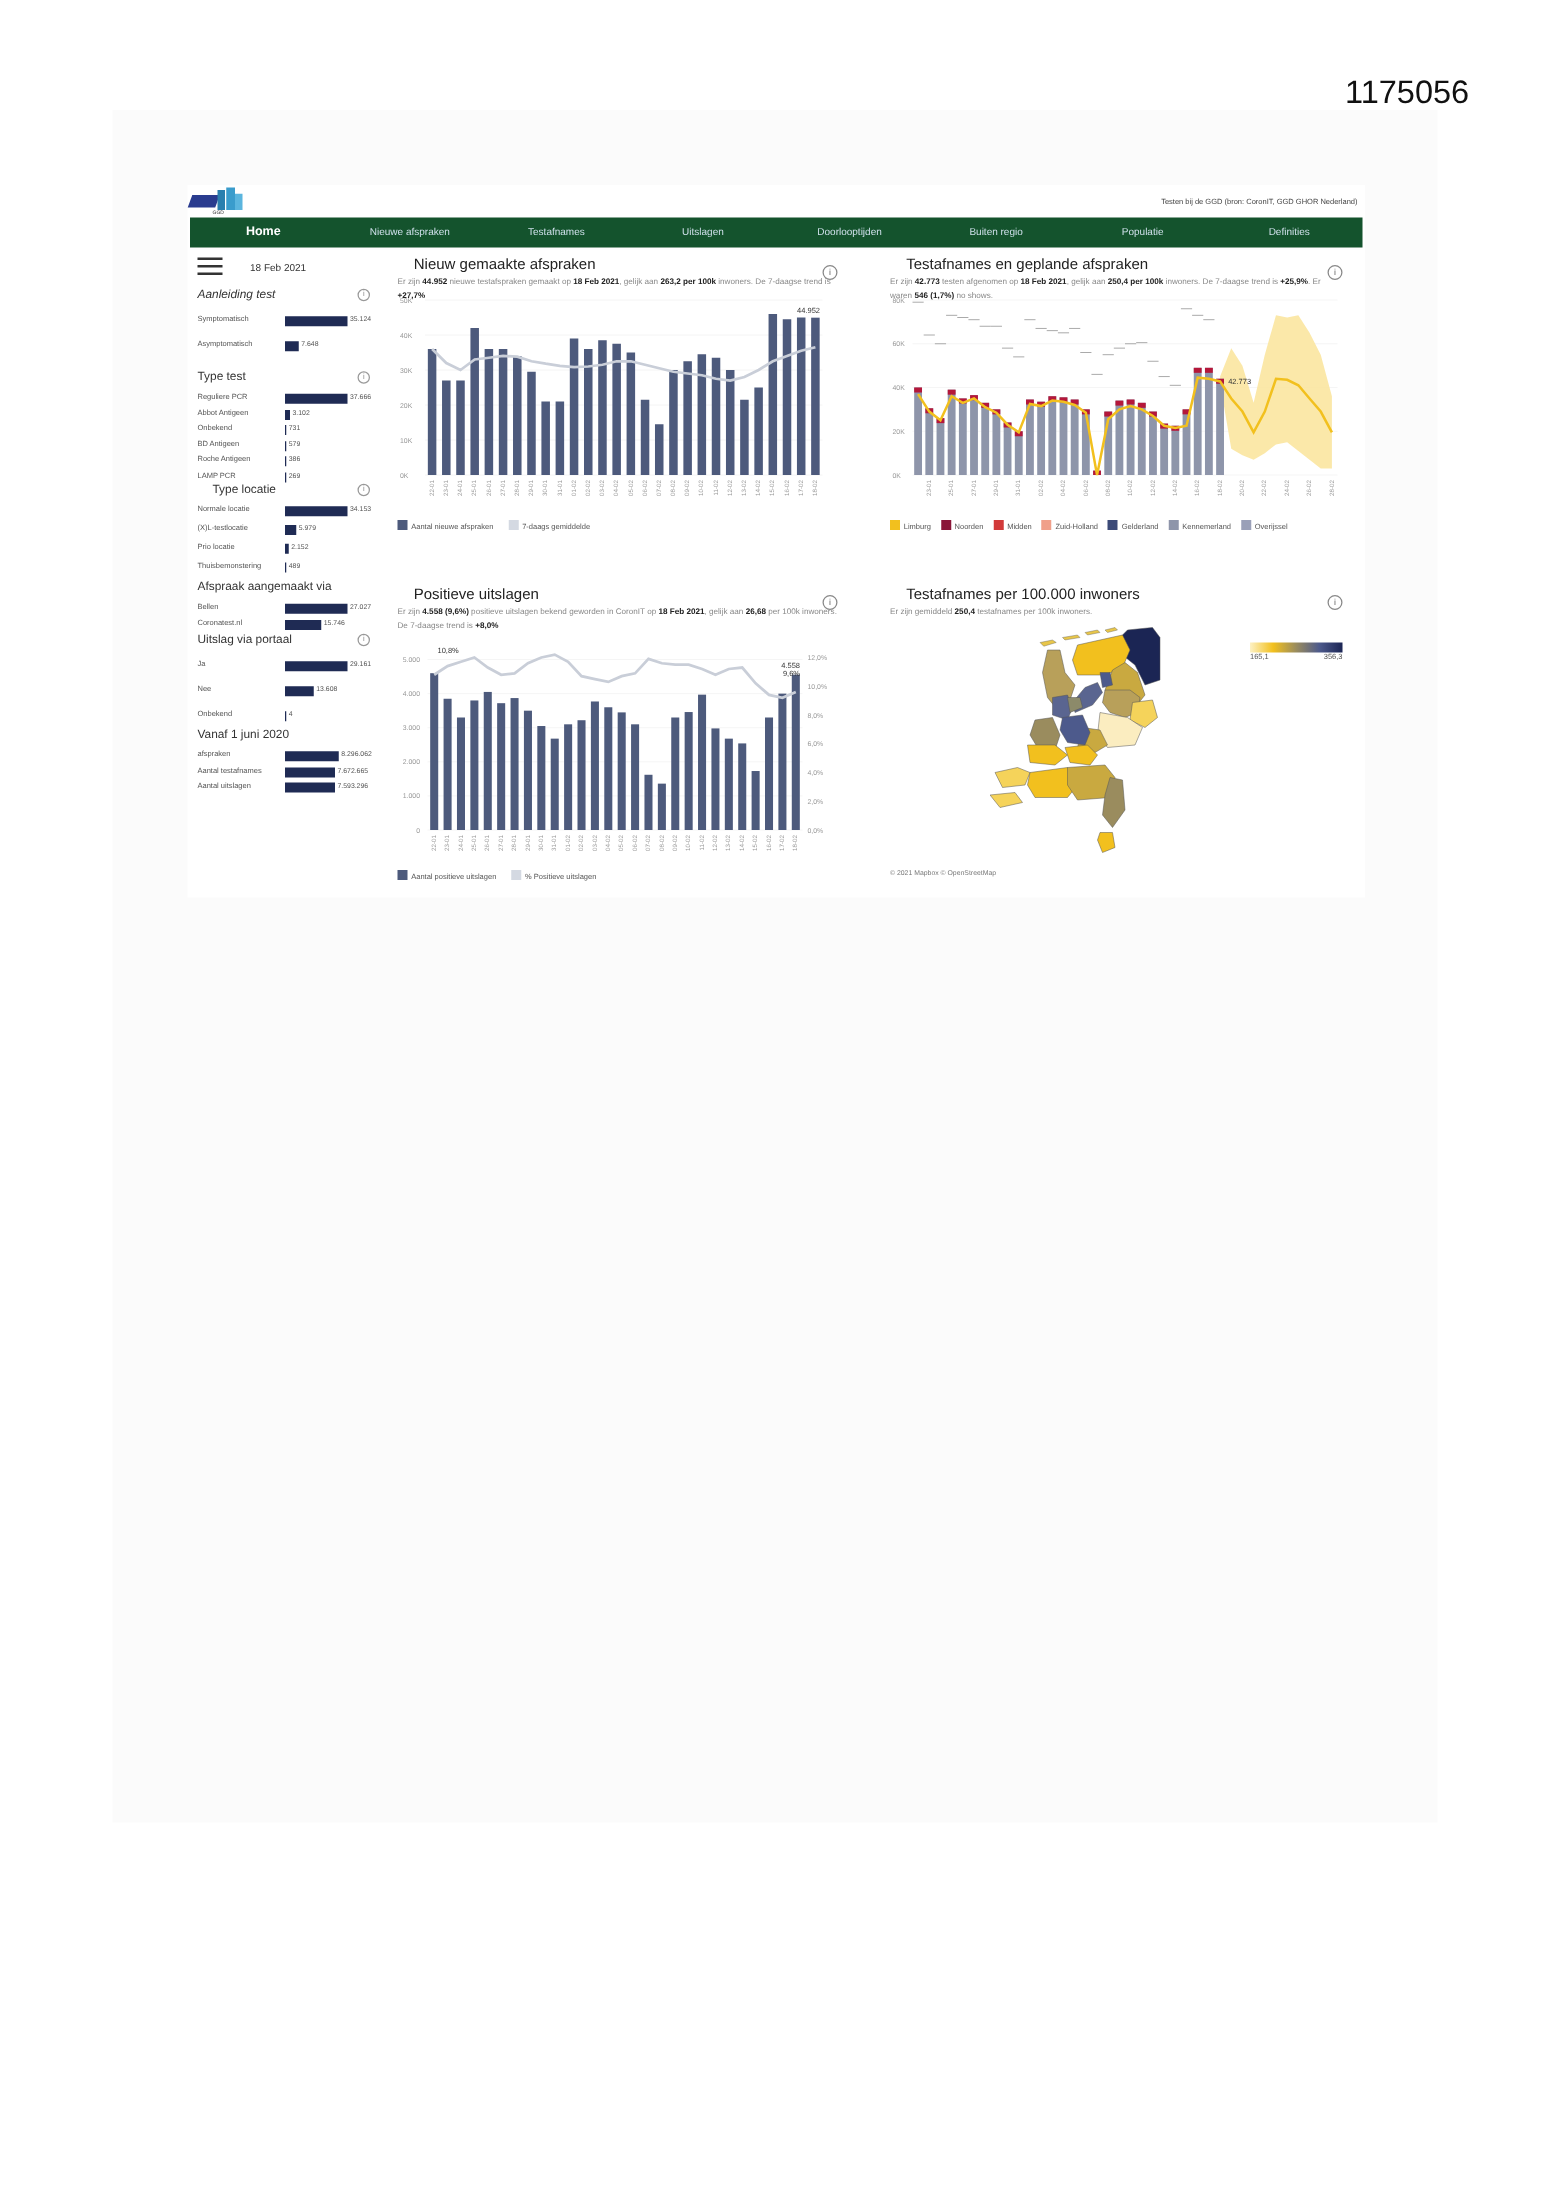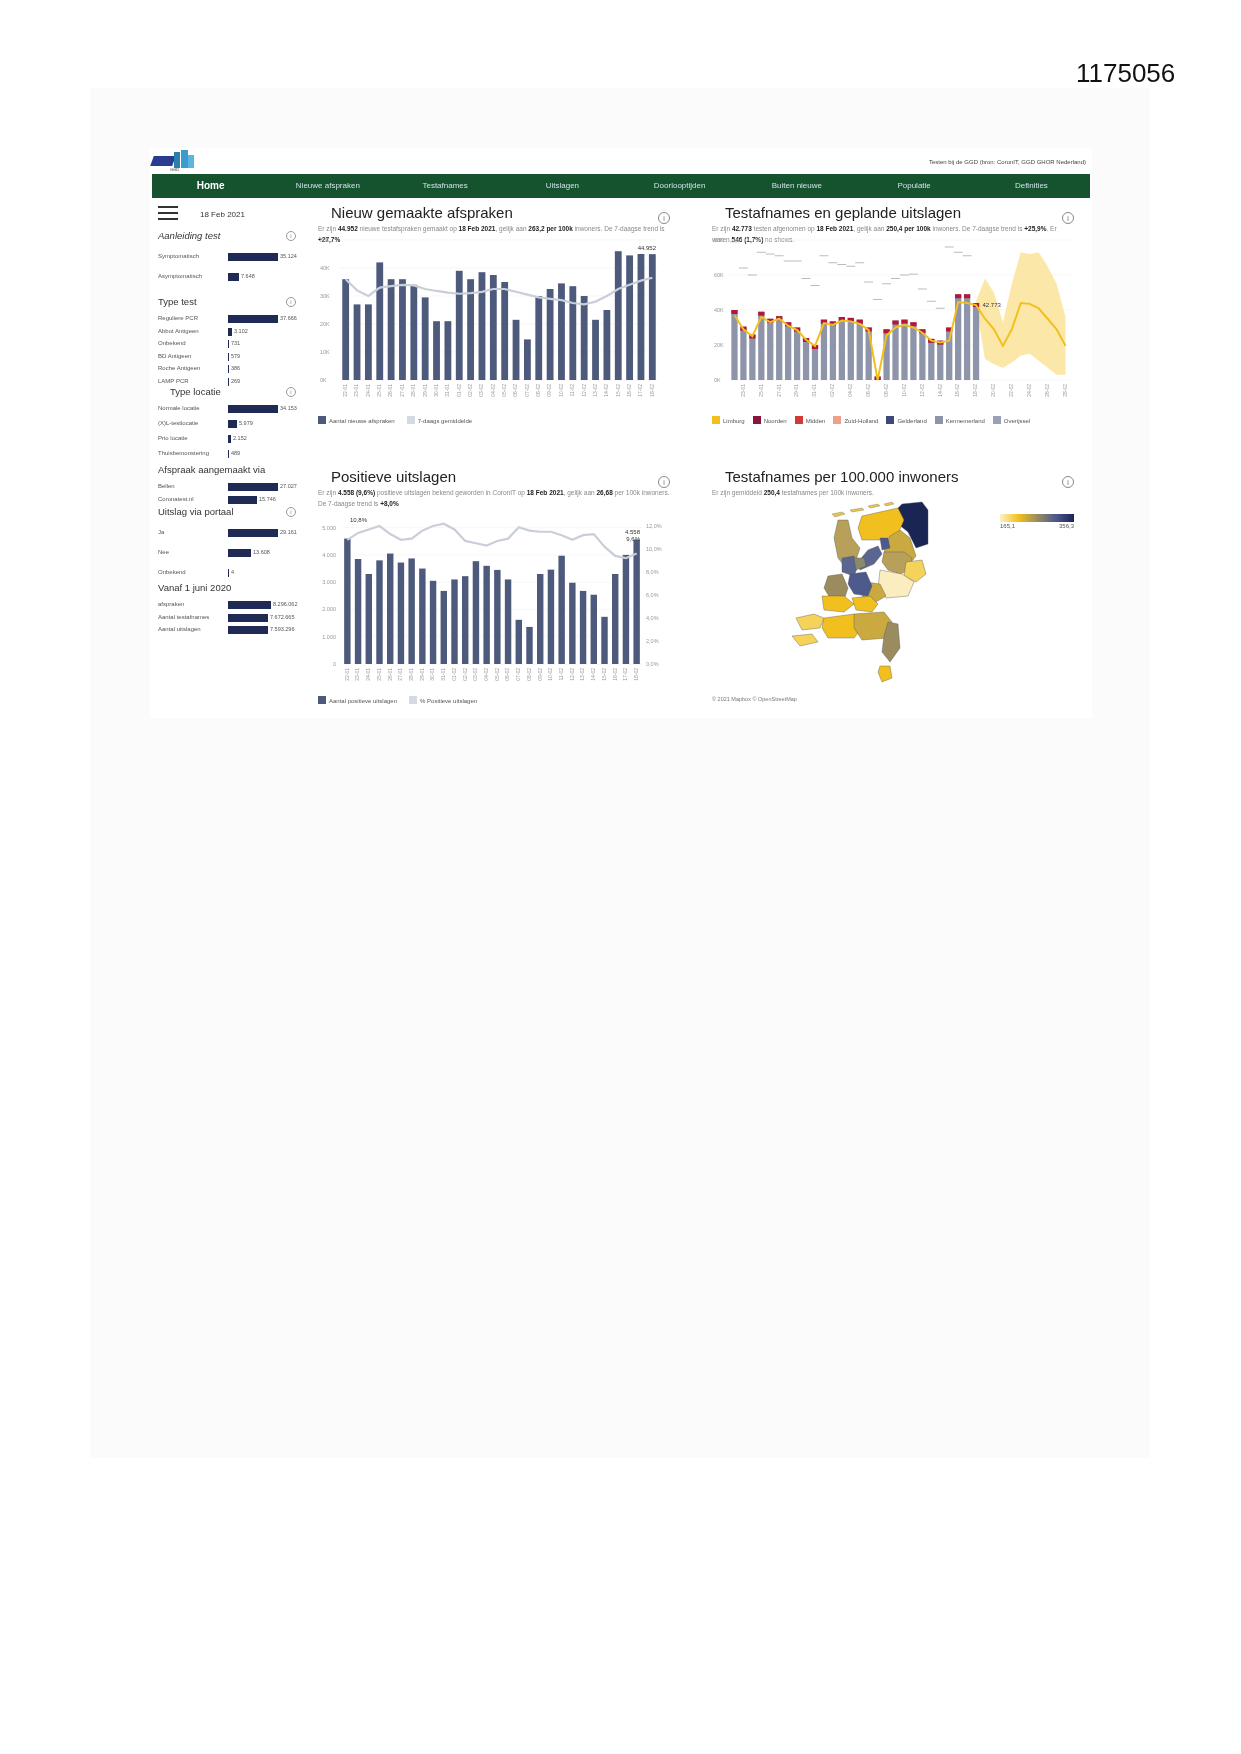--- a/index.html
+++ b/index.html
@@ -24,21 +24,21 @@
   .hamb span { display:block; height:2px; background:#333; margin-bottom:4px; }
   .date { position: absolute; top: 6px; left: 42px; font-size: 8px; color: #333; }
   .sec-title { position: absolute; font-size: 9.5px; color: #333; }
   .info { position: absolute; font-size: 8px; color: #888; width: 10px; height: 10px; border: 1px solid #999; border-radius: 50%; text-align:center; line-height: 9px; font-size: 6px; }
   .row { position: absolute; left: 0; width: 160px; height: 10px; font-size: 6px; color: #555; }
   .row .lbl { position: absolute; left: 0; top: 1px; }
   .row .bar { position: absolute; left: 70px; top: 1px; height: 8px; background: #1f2b54; }
   .row .val { position: absolute; top: 1px; font-size: 5.5px; color: #555; }
 
   .panel { position: absolute; }
-  .p-title { font-size: 15px; color: #222; padding-left: 13px; }
+  .p-title { font-size: 12px; color: #222; padding-left: 13px; }
   .p-desc { font-size: 6.5px; color: #888; line-height: 11px; margin-top: 2px; }
   .p-desc b { color: #222; }
   .p-info { position: absolute; top: 8px; right: 0; width: 12px; height: 12px; border: 1px solid #888; border-radius: 50%; font-size: 7px; text-align:center; line-height: 11px; color: #666; }
   svg text { font-family: "Liberation Sans", sans-serif; }
   .legend { position: absolute; font-size: 6px; color: #555; display: flex; gap: 12px; }
   .legend .sw { display:inline-block; width: 8px; height: 8px; margin-right: 3px; vertical-align: -1px; }
   .copyright { position: absolute; font-size: 5.5px; color: #777; }
   .cscale { position: absolute; }
 </style>
 </head>
@@ -57,21 +57,21 @@
       <div class="t">GGD</div>
     </div>
     <div class="source">Testen bij de GGD (bron: CoronIT, GGD GHOR Nederland)</div>
 
     <div class="nav">
       <div class="nav-item active">Home</div>
       <div class="nav-item">Nieuwe afspraken</div>
       <div class="nav-item">Testafnames</div>
       <div class="nav-item">Uitslagen</div>
       <div class="nav-item">Doorlooptijden</div>
-      <div class="nav-item">Buiten nieuwe</div>
+      <div class="nav-item">Buiten regio</div>
       <div class="nav-item">Populatie</div>
       <div class="nav-item">Definities</div>
     </div>
 
     <div class="side" id="sidebar">
       <div class="hamb">
           <span></span>
           <span></span>
           <span></span>
         </div>
@@ -266,21 +266,21 @@
           <polyline points="27.67857142857143,45.2 39.03571428571429,56.39999999999999 50.392857142857146,62 61.75,53.599999999999994 73.10714285714286,52.19999999999999 84.46428571428572,50.8 95.82142857142857,51.36 107.17857142857143,55 118.53571428571429,56.959999999999994 129.89285714285714,58.64 141.25,59.760000000000005 152.60714285714286,59.2 163.9642857142857,57.8 175.32142857142856,55 186.67857142857142,55 198.03571428571428,57.8 209.39285714285714,60.60000000000001 220.75,63.400000000000006 232.10714285714286,64.80000000000001 243.46428571428572,66.2 254.82142857142858,69 266.17857142857144,70.39999999999999 277.53571428571433,67.6 288.89285714285717,62 300.25,55 311.6071428571429,50.8 322.9642857142857,46.60000000000001 334.3214285714286,43.8" fill="none" stroke="#c9ced8" stroke-width="2.2"></polyline>
           <text x="338" y="16.134400000000014" font-size="6" fill="#333" text-anchor="end">44.952</text>
         </svg>
       <div class="legend" style="top:212px; left:0;">
         <span><i class="sw" style="background:#4d5a7c"></i><span>Aantal nieuwe afspraken</span></span>
         <span><i class="sw" style="background:#d4d9e2"></i><span>7-daags gemiddelde</span></span>
       </div>
     </div>
 
     <div class="panel" style="left:562px; top:56px; width:362px; height:232px;">
-      <div class="p-title">Testafnames en geplande uitslagen</div>
+      <div class="p-title">Testafnames en geplande afspraken</div>
       <div class="p-desc">
         <span>Er zijn </span><b>42.773</b><span> testen afgenomen op </span><b>18 Feb 2021</b><span>, gelijk aan </span><b>250,4 per 100k</b><span> inwoners. De 7-daagse trend is </span><b>+25,9%</b><span>. Er waren </span><b>546 (1,7%)</b><span> no shows.</span>
       </div>
       <div class="p-info">i</div>
       <svg id="chart2" width="362" height="180" style="position:absolute; top:30px; left:0;">
           <line x1="18" x2="358" y1="146" y2="146" stroke="#f2f2f2" stroke-width="0.6"></line>
           <text x="2" y="148" font-size="5.5" fill="#999">0K</text>
           <line x1="18" x2="358" y1="111" y2="111" stroke="#f2f2f2" stroke-width="0.6"></line>
           <text x="2" y="113" font-size="5.5" fill="#999">20K</text>
           <line x1="18" x2="358" y1="76" y2="76" stroke="#f2f2f2" stroke-width="0.6"></line>

